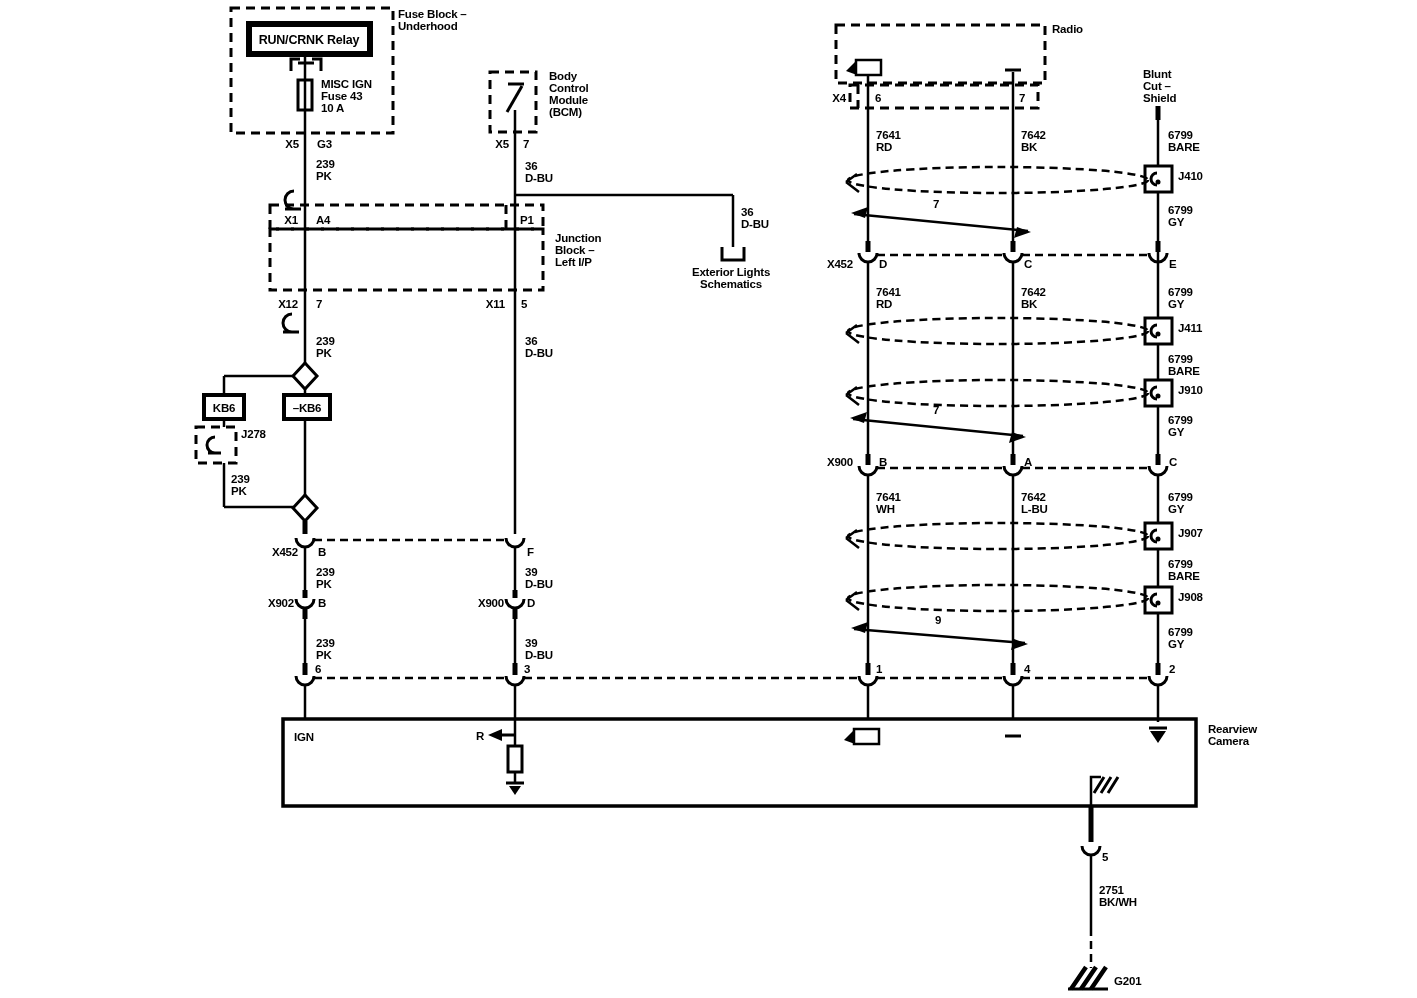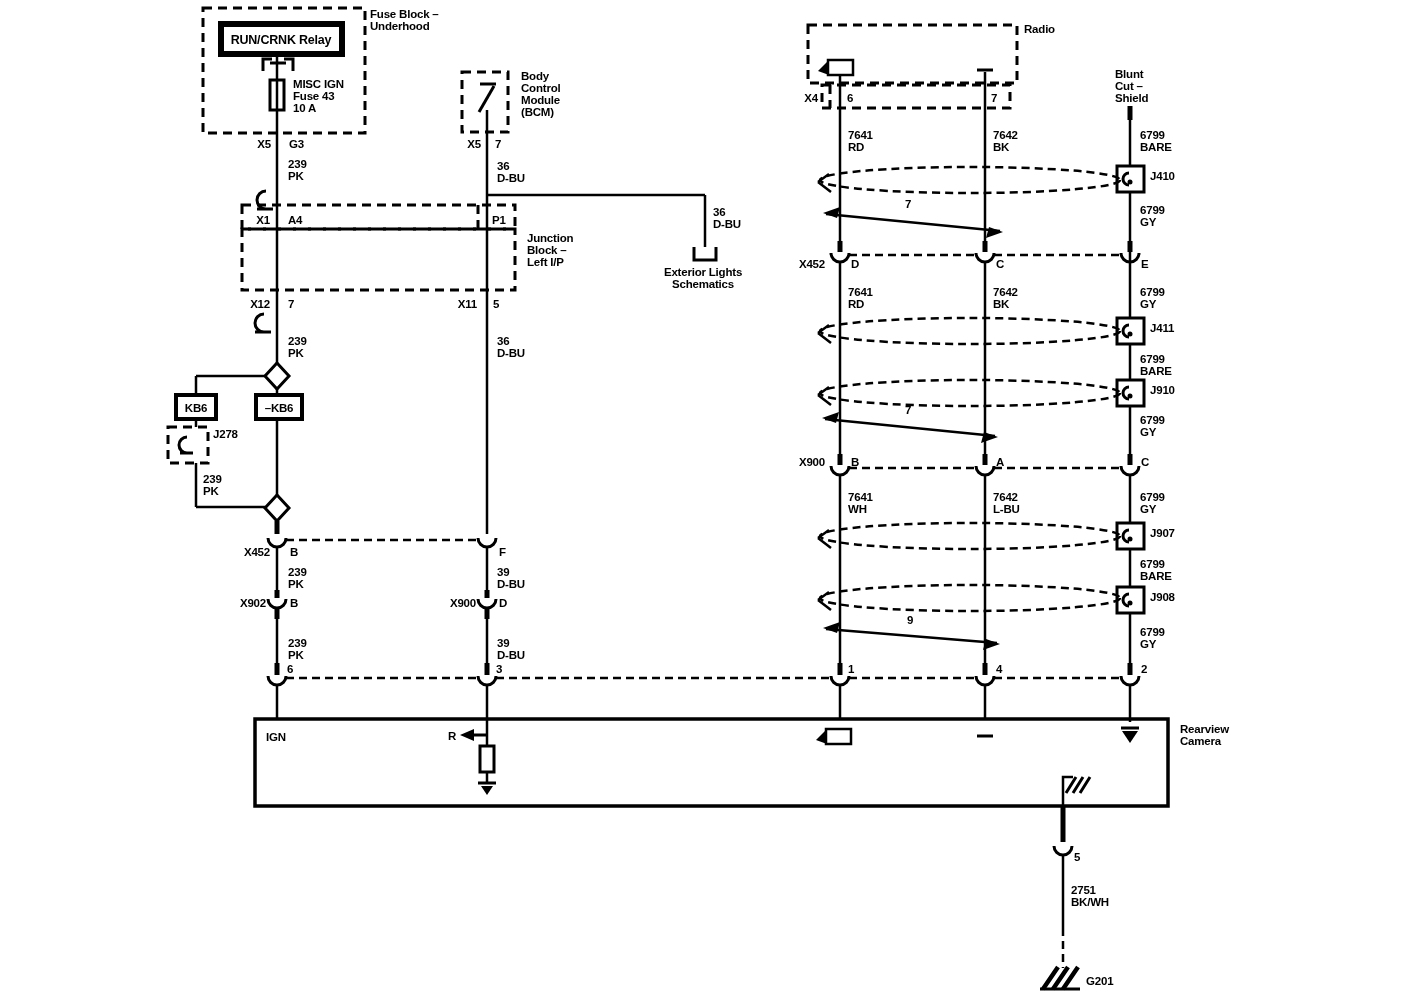--- a/index.html
+++ b/index.html
@@ -1,16 +1,16 @@
 <!DOCTYPE html>
 <html><head>
 <meta charset="utf-8">
 <style>
   html,body{margin:0;padding:0;background:#ffffff;}
-  #stage{position:relative;width:1247px;height:998px;background:#ffffff;overflow:hidden;}
+  #stage{position:relative;width:1247px;height:998px;background:#ffffff;overflow:hidden;margin-left:28px;}
   svg{position:absolute;left:0;top:0;}
   svg text{font-family:"Liberation Sans","DejaVu Sans",sans-serif;font-weight:bold;font-size:11.5px;fill:#000;letter-spacing:-0.2px;}
   .t12{font-size:12.5px;}
   .t13{font-size:13px;}
   .t10{font-size:10.5px;}
   .wire{stroke:#000;stroke-width:2.5;fill:none;}
   .stub{stroke:#000;stroke-width:5;fill:none;}
   .sym{stroke:#000;stroke-width:3;fill:none;}
   .dashln{stroke:#000;stroke-width:2.5;fill:none;stroke-dasharray:8 5;}
   .dashbox{stroke:#000;stroke-width:3;fill:none;stroke-dasharray:9 6;}

